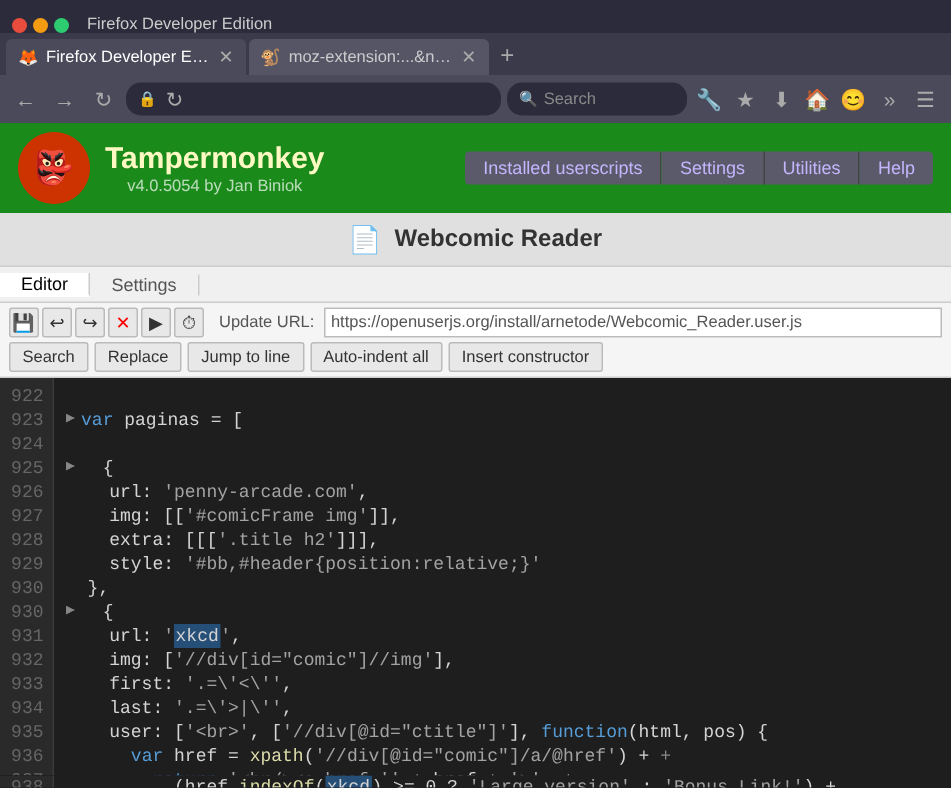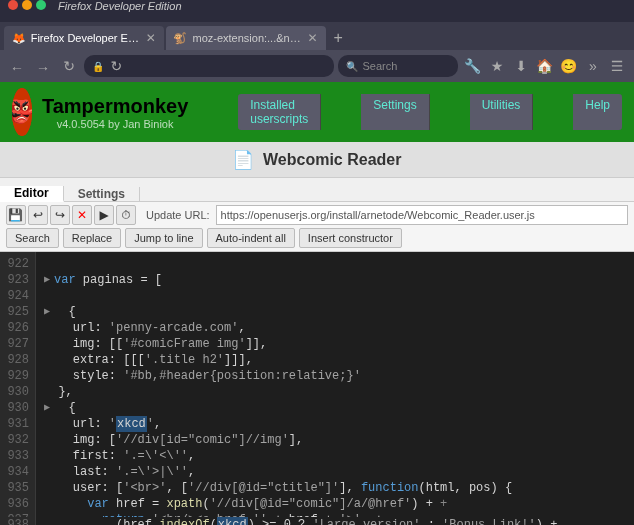--- a/index.html
+++ b/index.html
@@ -3,24 +3,23 @@
   <meta charset="utf-8">
   <style>
     * { margin: 0; padding: 0; box-sizing: border-box; }
     body { width: 634px; height: 525px; overflow: hidden; font-family: Arial, sans-serif; font-size: 12px; background: #1a1a2e; }
 
     
     .title-bar {
       background: #2b2b3b;
       height: 22px;
       display: flex;
-      align-items: flex-start;
+      align-items: flex-end;
       padding: 0 8px;
       gap: 6px;
-      font-style: italic;
     }
     .traffic-lights { display: flex; gap: 4px; align-items: center; }
     .tl { width: 10px; height: 10px; border-radius: 50%; }
     .tl-red { background: #e74c3c; }
     .tl-yellow { background: #f39c12; }
     .tl-green { background: #2ecc71; }
     .title-bar-text { color: #ccc; font-size: 11px; margin-left: 6px; }
 
     
     .tab-bar {
@@ -106,31 +105,30 @@
     .tm-logo {
       width: 48px; height: 48px;
       background: #cc3300;
       border-radius: 50%;
       display: flex; align-items: center; justify-content: center;
       font-size: 20px;
       position: relative;
       overflow: hidden;
     }
     .tm-title-area { display: flex; flex-direction: column; }
-    .tm-title { color: #000000; font-size: 20px; font-weight: bold; }
+    .tm-title { color: #fef9c3; font-size: 20px; font-weight: bold; }
     .tm-version { color: rgba(255,255,255,0.7); font-size: 11px; text-align: center; }
     .tm-nav { margin-left: auto; display: flex; gap: 0; }
     .tm-nav-item {
       padding: 4px 12px;
       background: #5a5a6a;
-      color: #5eead4;
+      color: #c4b5fd;
       font-size: 12px;
       cursor: pointer;
       border-right: 1px solid #444;
-      margin-left: 40px;
     }
     .tm-nav-item:first-child { border-radius: 3px 0 0 3px; }
     .tm-nav-item:last-child { border-radius: 0 3px 3px 0; border-right: none; text-align: right; }
 
     
     .script-title-bar {
       background: #e0e0e0;
       height: 36px;
       display: flex;
       align-items: center;
@@ -139,23 +137,22 @@
       border-bottom: 1px solid #ccc;
     }
     .script-icon { font-size: 18px; }
     .script-title { font-size: 16px; font-weight: bold; color: #333; }
 
     
     .editor-tabs {
       background: #f0f0f0;
       height: 24px;
       display: flex;
-      align-items: flex-end;
+      align-items: center;
       border-bottom: 1px solid #ccc;
-      font-weight: bold;
     }
     .editor-tab {
       padding: 0 14px;
       display: flex; align-items: center;
       font-size: 12px;
       color: #555;
       cursor: pointer;
       border-right: 1px solid #ccc;
     }
     .editor-tab.active {

